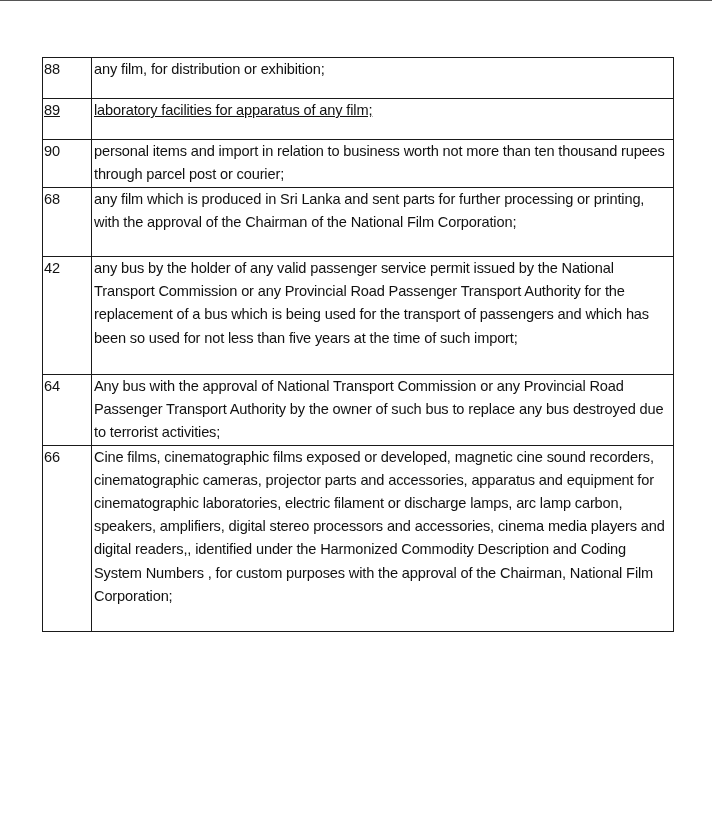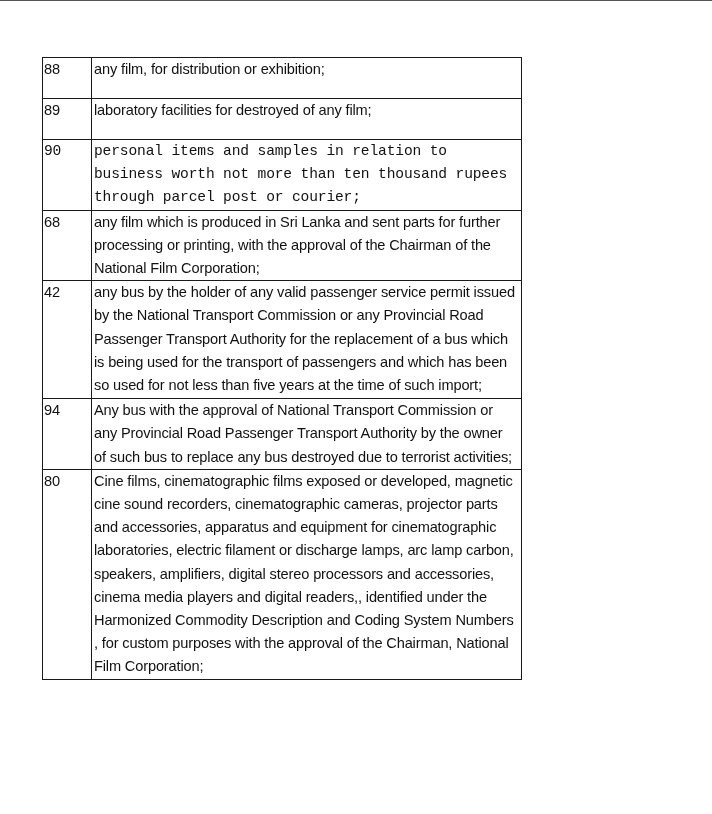--- a/index.html
+++ b/index.html
@@ -20,21 +20,21 @@
       left: 0;
       top: 0;
       width: 712px;
       height: 1px;
       background: #555555;
     }
     table.schedule {
       position: absolute;
       left: 42px;
       top: 57px;
-      width: 480px;
+      width: 632px;
       border-collapse: collapse;
       table-layout: fixed;
       border-radius: 27px;
     }
     table.schedule td {
       border: 1.5px solid #1a1a1a;
       vertical-align: top;
       padding: 0 2px 0 1px;
       font-size: 14.6px;
       line-height: 23.2px;
@@ -42,57 +42,57 @@
     }
     table.schedule td.num {
       width: 45px;
       padding-left: 1px;
     }
     table.schedule td.desc {
       padding-left: 2px;
       padding-right: 3px;
     }
     tr.r88 td { height: 40px; }
-    tr.r89 td { height: 40px; }
-    tr.r90 td { height: 47px; font-family: Liberation Mono, monospace; }
+    tr.r89 td { height: 40px; text-decoration: underline; }
+    tr.r90 td { height: 47px; }
     tr.r91 td { height: 40px; }
     tr.r92 td { height: 68px; }
     tr.r93 td { height: 117px; }
     tr.r94 td { height: 69px; }
     tr.r95 td { height: 185px; }
   </style>
 </head>
 <body>
 
 <div class="top-rule"></div>
 
 <table class="schedule">
   <tbody>
     <tr class="r88">
       <td class="num">88</td>
       <td class="desc">any film, for distribution or exhibition;</td>
     </tr>
     <tr class="r89">
       <td class="num">89</td>
-      <td class="desc">laboratory facilities for destroyed of any film;</td>
+      <td class="desc">laboratory facilities for apparatus of any film;</td>
     </tr>
     <tr class="r90">
       <td class="num">90</td>
-      <td class="desc">personal items and samples in relation to business worth not more than ten thousand rupees through parcel post or courier;</td>
+      <td class="desc">personal items and import in relation to business worth not more than ten thousand rupees through parcel post or courier;</td>
     </tr>
     <tr class="r92">
       <td class="num">68</td>
       <td class="desc">any film which is produced in Sri Lanka and sent parts for further processing or printing, with the approval of the Chairman of the National Film Corporation;</td>
     </tr>
     <tr class="r93">
       <td class="num">42</td>
       <td class="desc">any bus by the holder of any valid passenger service permit issued by the National Transport Commission or any Provincial Road Passenger Transport Authority for the replacement of a bus which is being used for the transport of passengers and which has been so used for not less than five years at the time of such import;</td>
     </tr>
     <tr class="r94">
-      <td class="num">94</td>
+      <td class="num">64</td>
       <td class="desc">Any bus with the approval of National Transport Commission or any Provincial Road Passenger Transport Authority by the owner of such bus to replace any bus destroyed due to terrorist activities;</td>
     </tr>
     <tr class="r95">
-      <td class="num">80</td>
+      <td class="num">66</td>
       <td class="desc">Cine films, cinematographic films exposed or developed, magnetic cine sound recorders, cinematographic cameras, projector parts and accessories, apparatus and equipment for cinematographic laboratories, electric filament or discharge lamps, arc lamp carbon, speakers, amplifiers, digital stereo processors and accessories, cinema media players and digital readers,, identified under the Harmonized Commodity Description and Coding System Numbers , for custom purposes with the approval of the Chairman, National Film Corporation;</td>
     </tr>
   </tbody>
 </table>
 
 </body></html>

